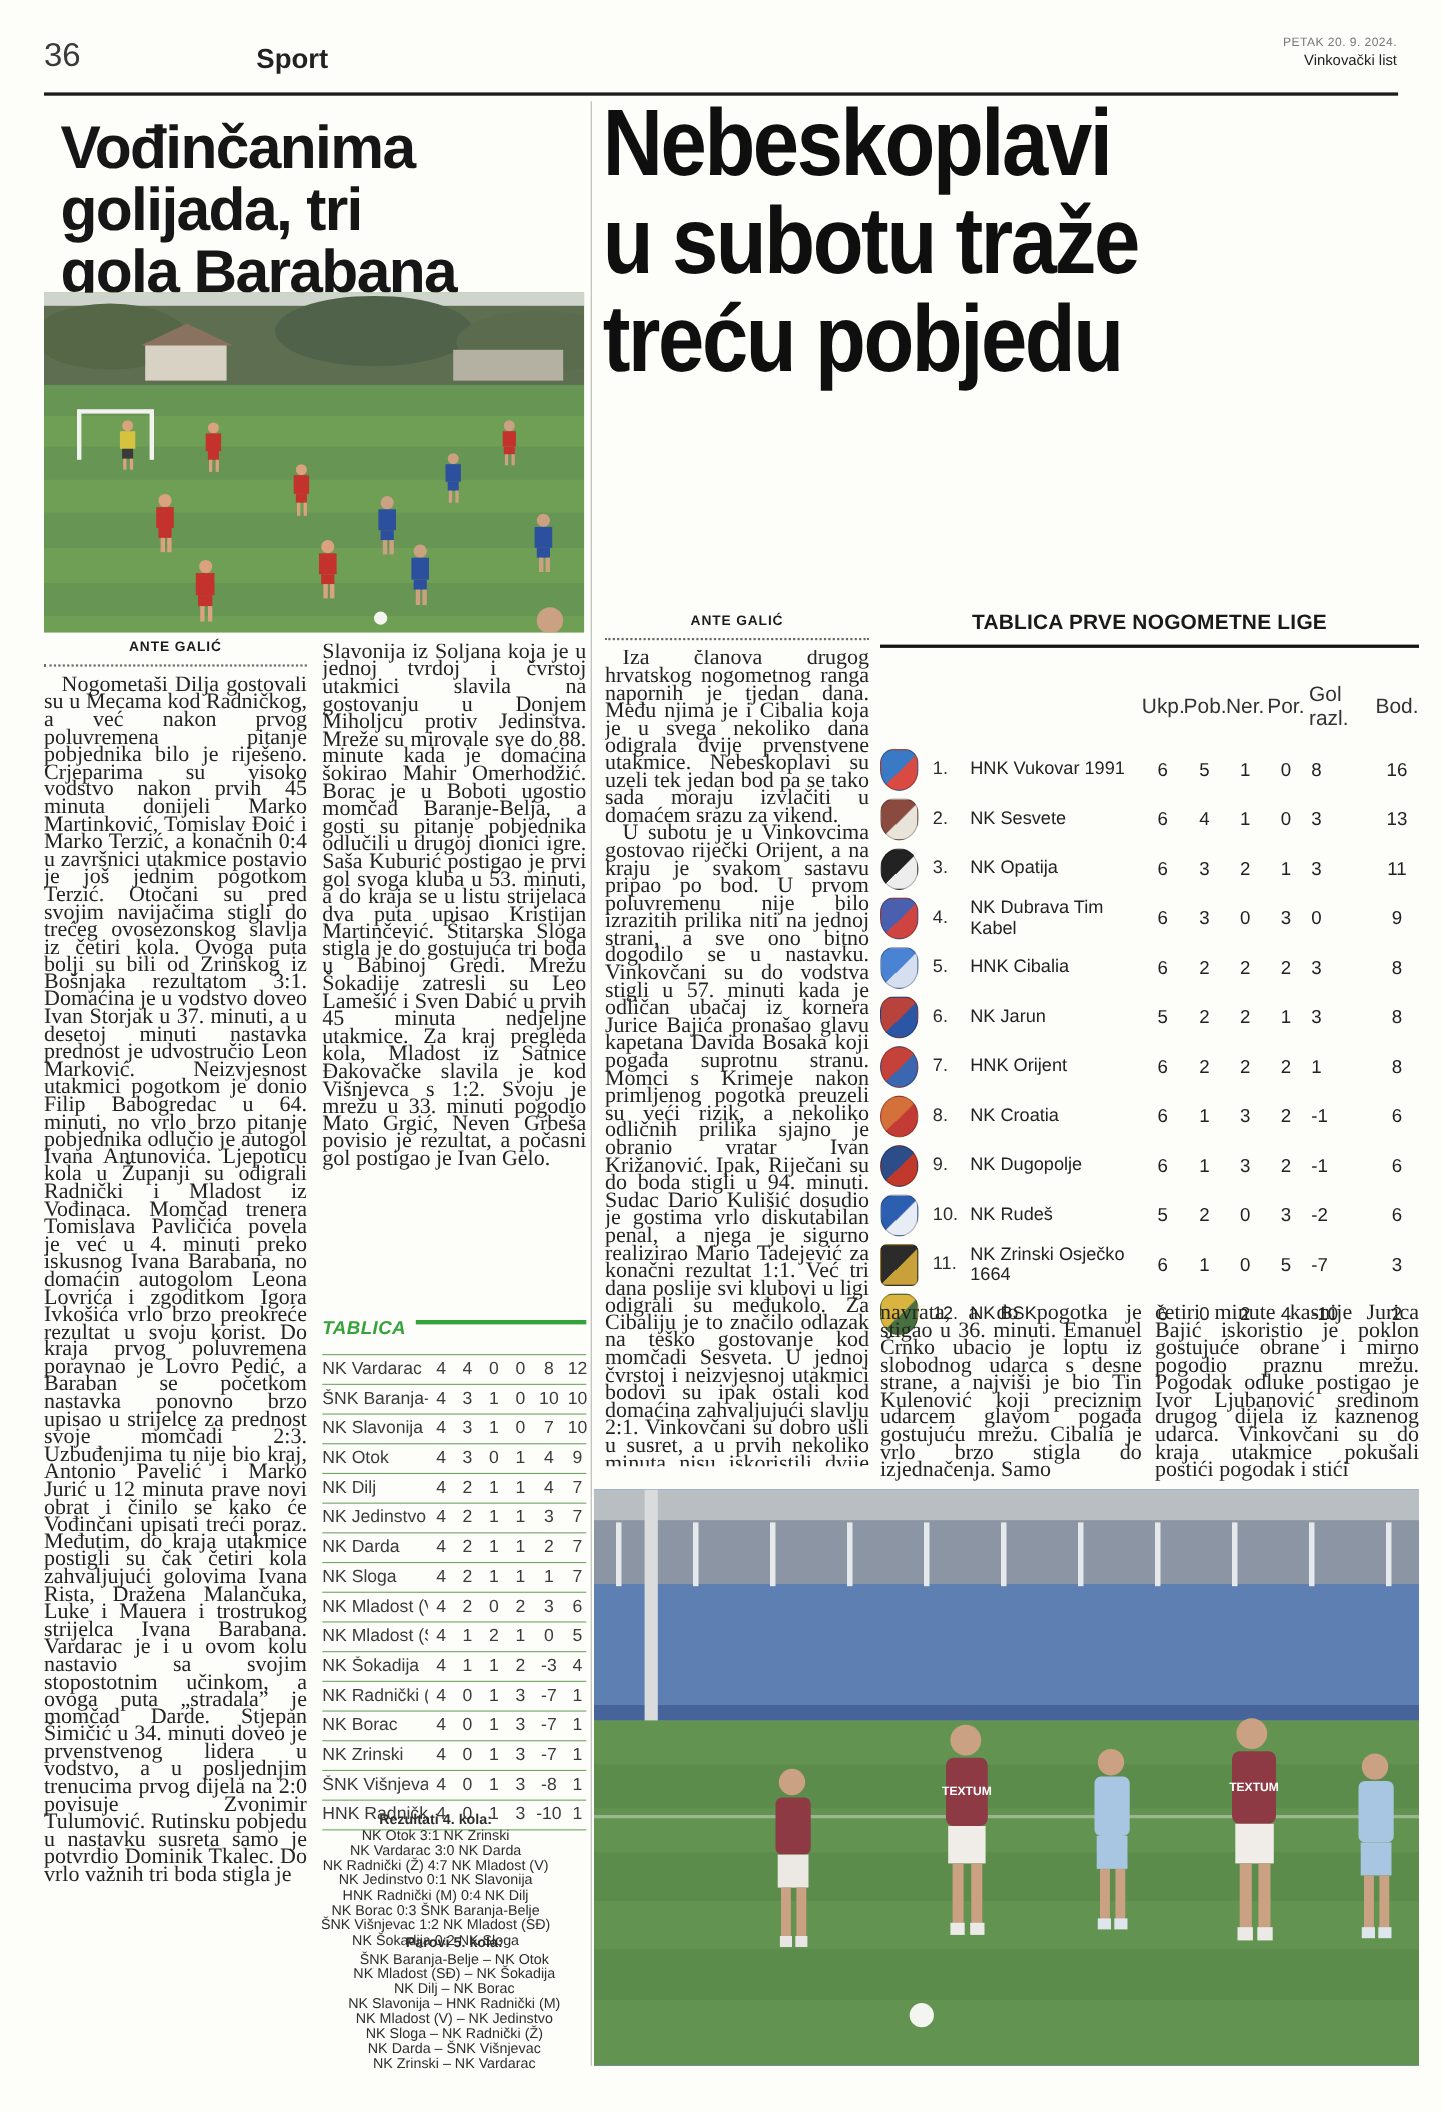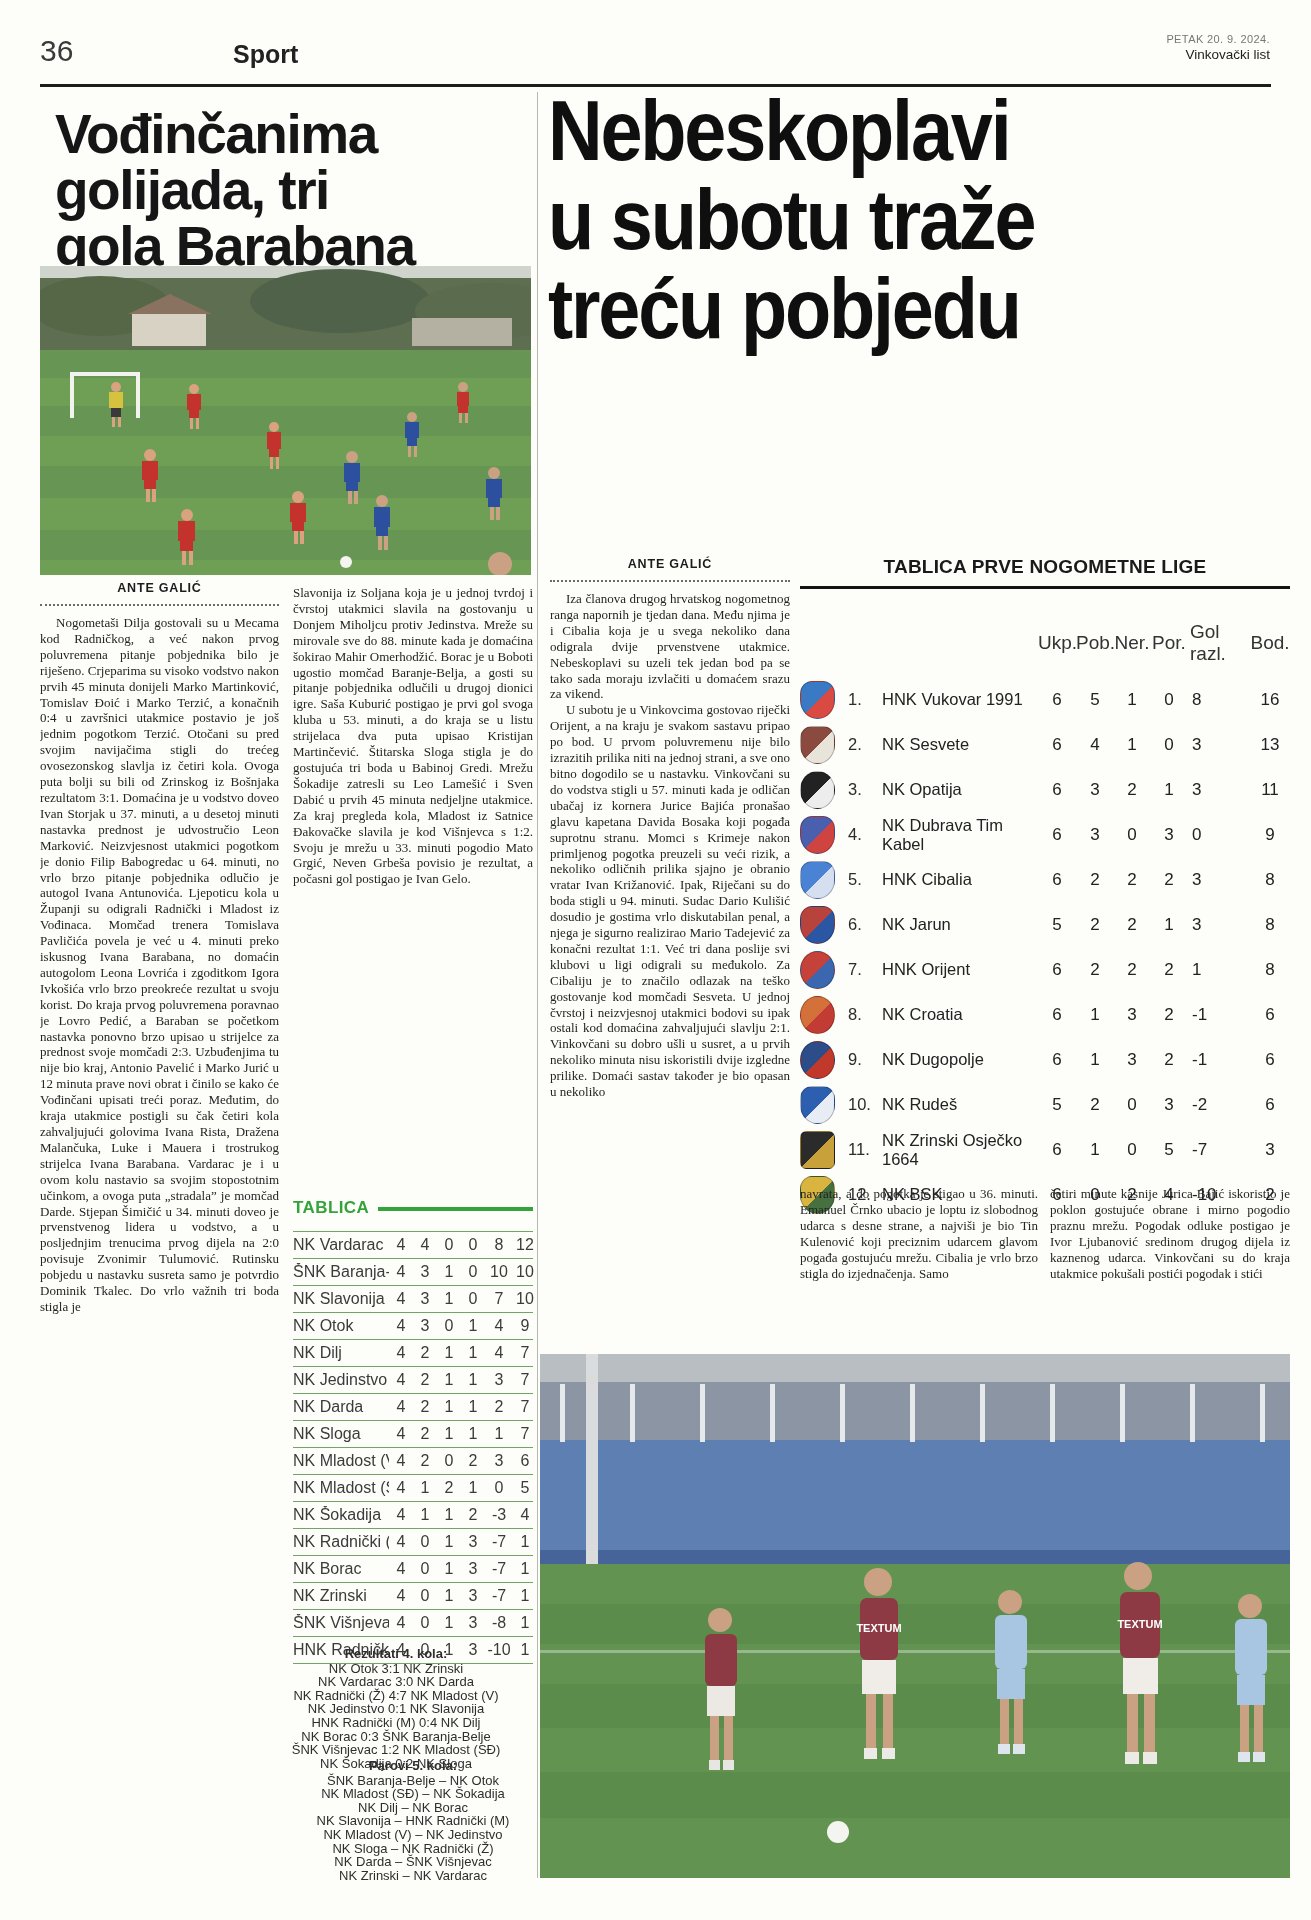--- a/index.html
+++ b/index.html
@@ -13,29 +13,29 @@
   .ph-pub{font-size:13.5px;color:#1d1d1d;}
   .ph-rule{position:absolute;left:40px;top:84px;width:1231px;height:3px;background:#1c1c1c;}
   .v-divider{position:absolute;left:537px;top:92px;width:1px;height:1786px;background:#b7b7b2;}
   
   .la-headline{position:absolute;left:39px;top:90px;width:505px;font-weight:700;font-size:55px;
                line-height:56px;letter-spacing:-1.5px;color:#161616;}
   .la-photo{position:absolute;left:40px;top:266px;width:491px;height:309px;overflow:hidden;background:#6f9e55;}
   .byline{font-size:12.5px;font-weight:700;letter-spacing:.8px;color:#1c1c1c;text-align:center;
           padding-bottom:9px;border-bottom:2px dotted #6a6a6a;}
   .la-byline{position:absolute;left:40px;top:581px;width:239px;}
-  .serifcol{font-family:"Liberation Serif","DejaVu Serif",serif;font-size:13px;line-height:15.9px;
+  .serifcol{font-family:"Liberation Serif","DejaVu Serif",serif;font-size:20px;line-height:15.9px;
             text-align:justify;color:#242424;overflow:hidden;}
   .serifcol p{margin:0;text-indent:16px;}
   .la-col1{position:absolute;left:40px;top:615px;width:239px;height:1247px;}
   .la-col2{position:absolute;left:293px;top:585px;width:240px;height:608px;}
   .la-col2 p{text-indent:0;}
   
   .st-block{position:absolute;left:293px;top:1198px;width:240px;}
-  .st-titlerow{display:flex;align-items:center;}
+  .st-titlerow{display:flex;align-items:flex-start;font-style:italic;}
   .st-title{font-size:17px;font-weight:700;letter-spacing:.4px;color:#35a33c;}
   .st-titleline{flex:1;height:4px;background:#35a33c;margin-left:9px;margin-top:2px;}
   .st-table{margin-top:13px;}
   .st-row{display:grid;grid-template-columns:96px 24px 24px 24px 24px 28px 24px;align-items:center;
           height:26px;border-top:1px solid #71a465;font-size:16px;color:#3b3b3b;}
   .st-row:last-child{border-bottom:1px solid #71a465;}
   .st-name{white-space:nowrap;overflow:hidden;}
   .st-num{text-align:center;}
   .centerlist{position:absolute;width:240px;text-align:center;font-size:13px;line-height:13.6px;color:#2e2e2e;}
   .cl-head{font-weight:700;margin-bottom:1px;}

